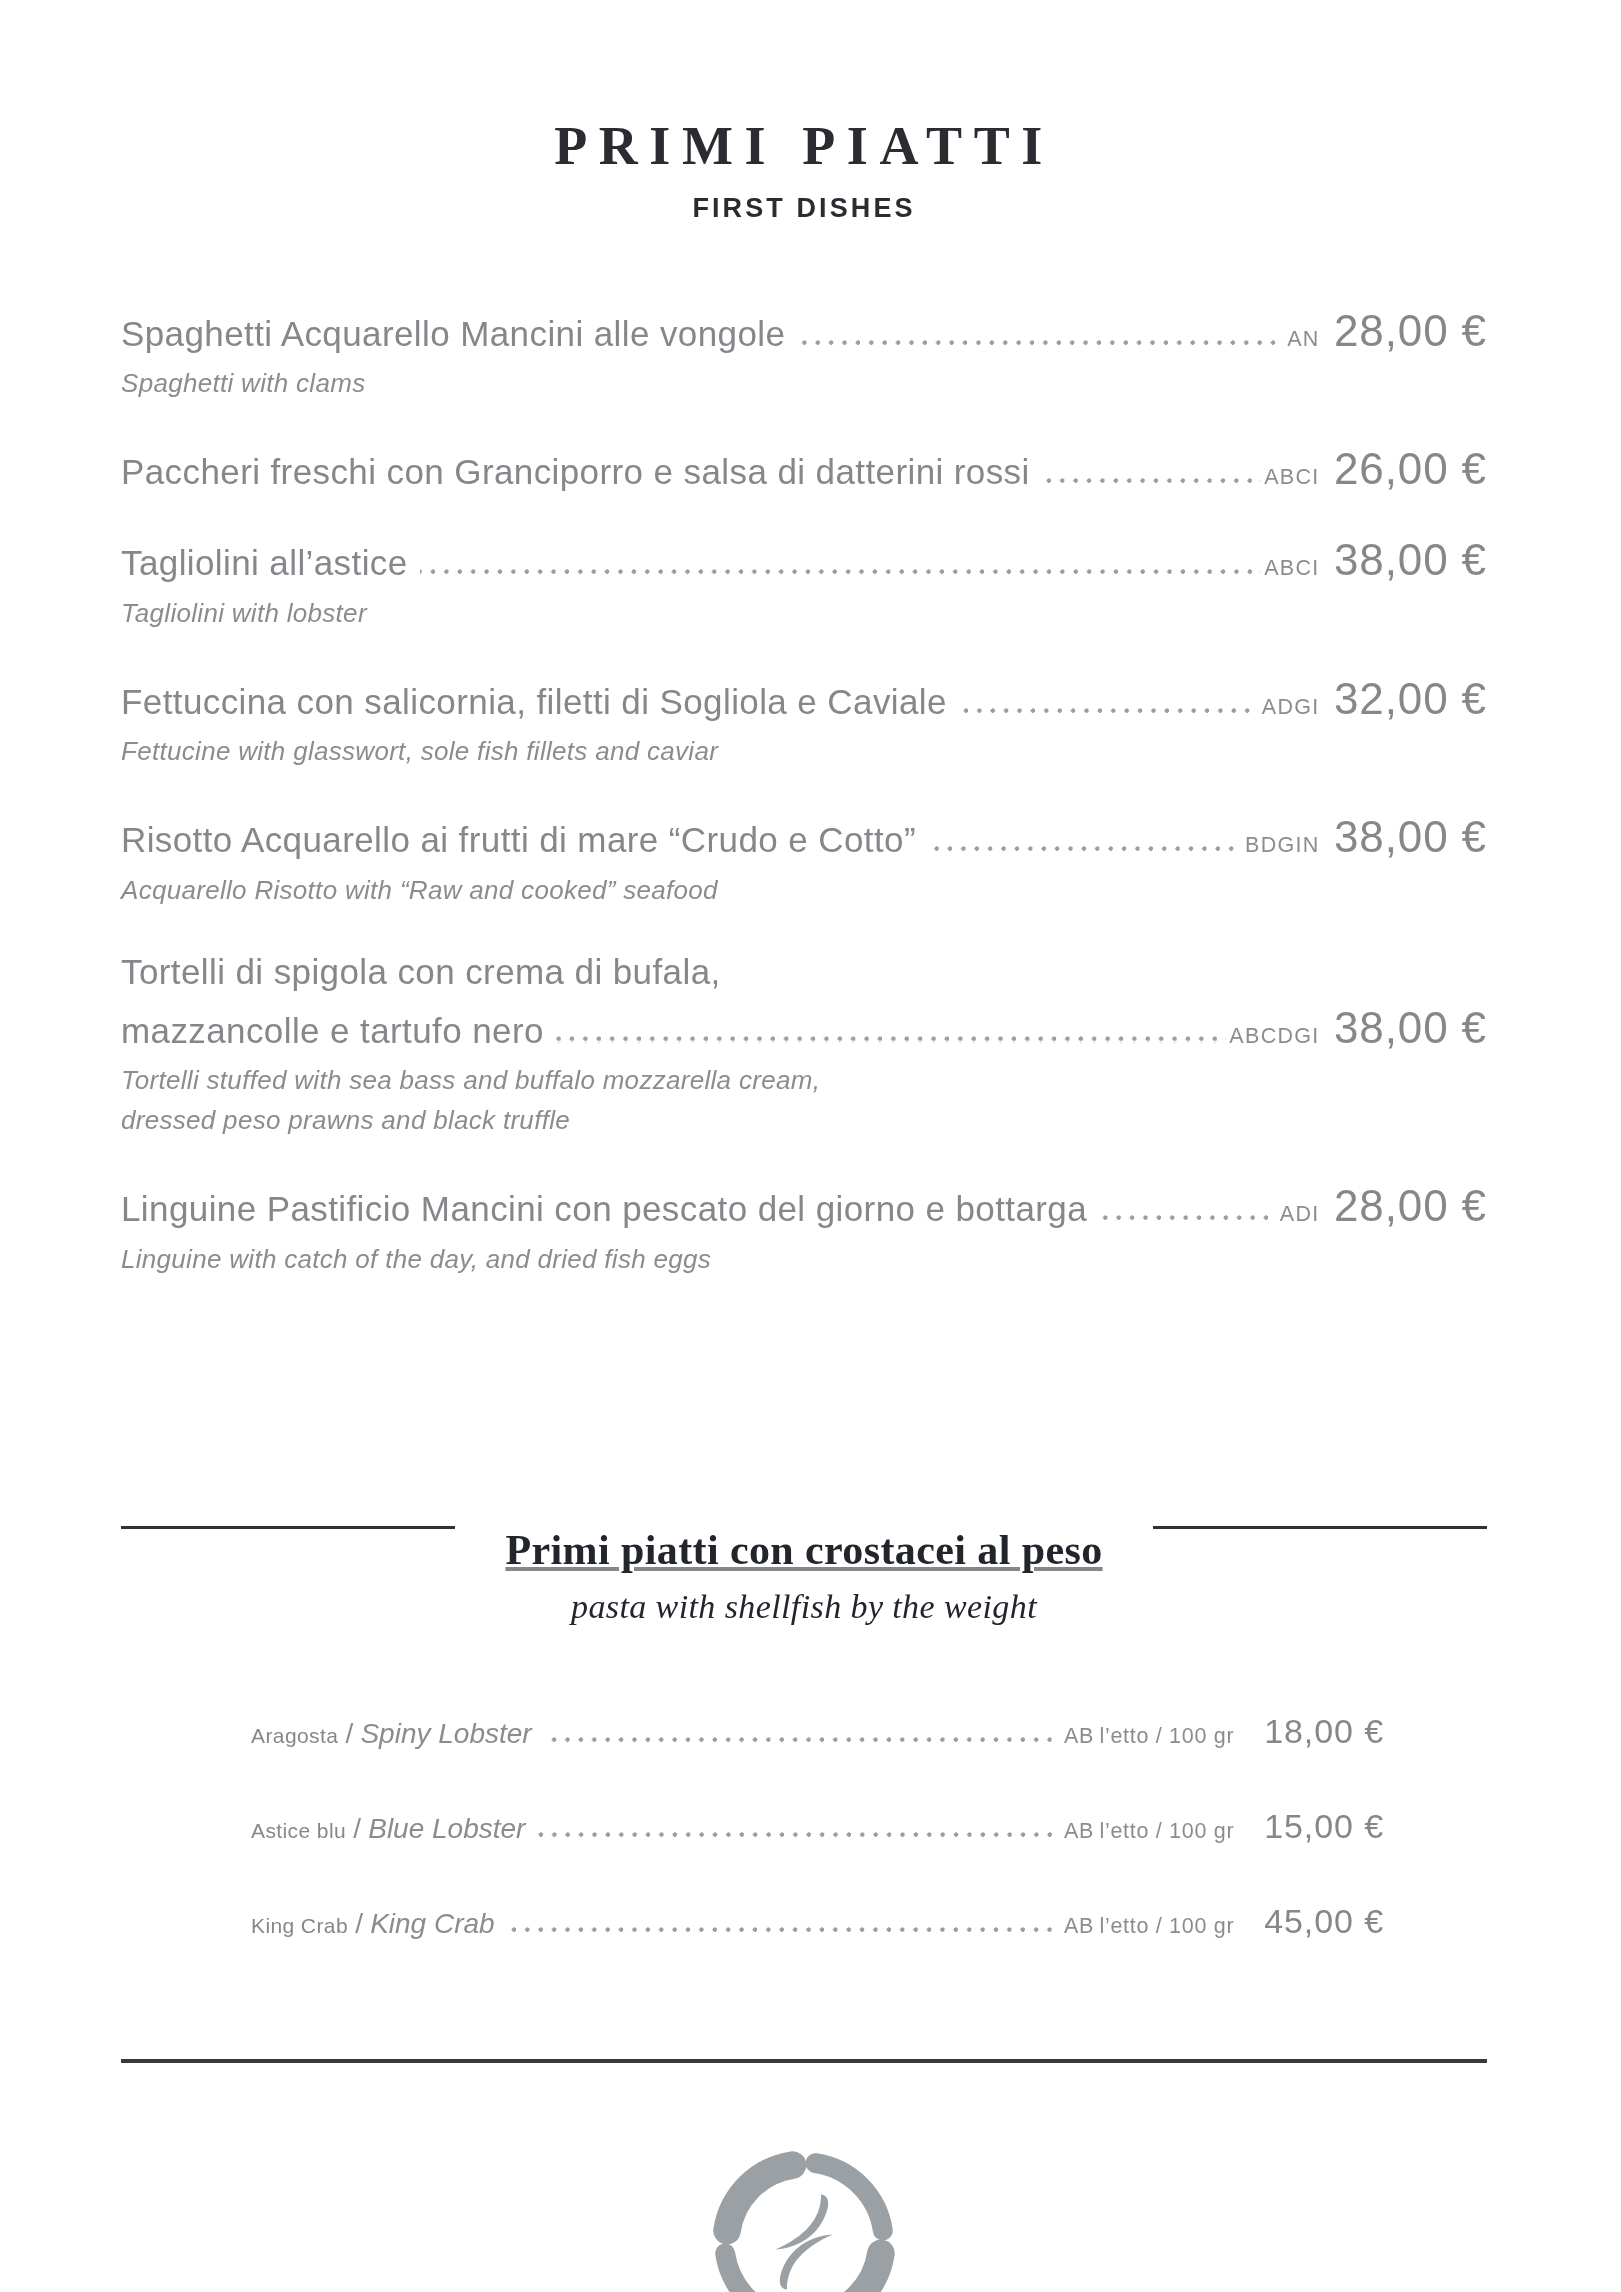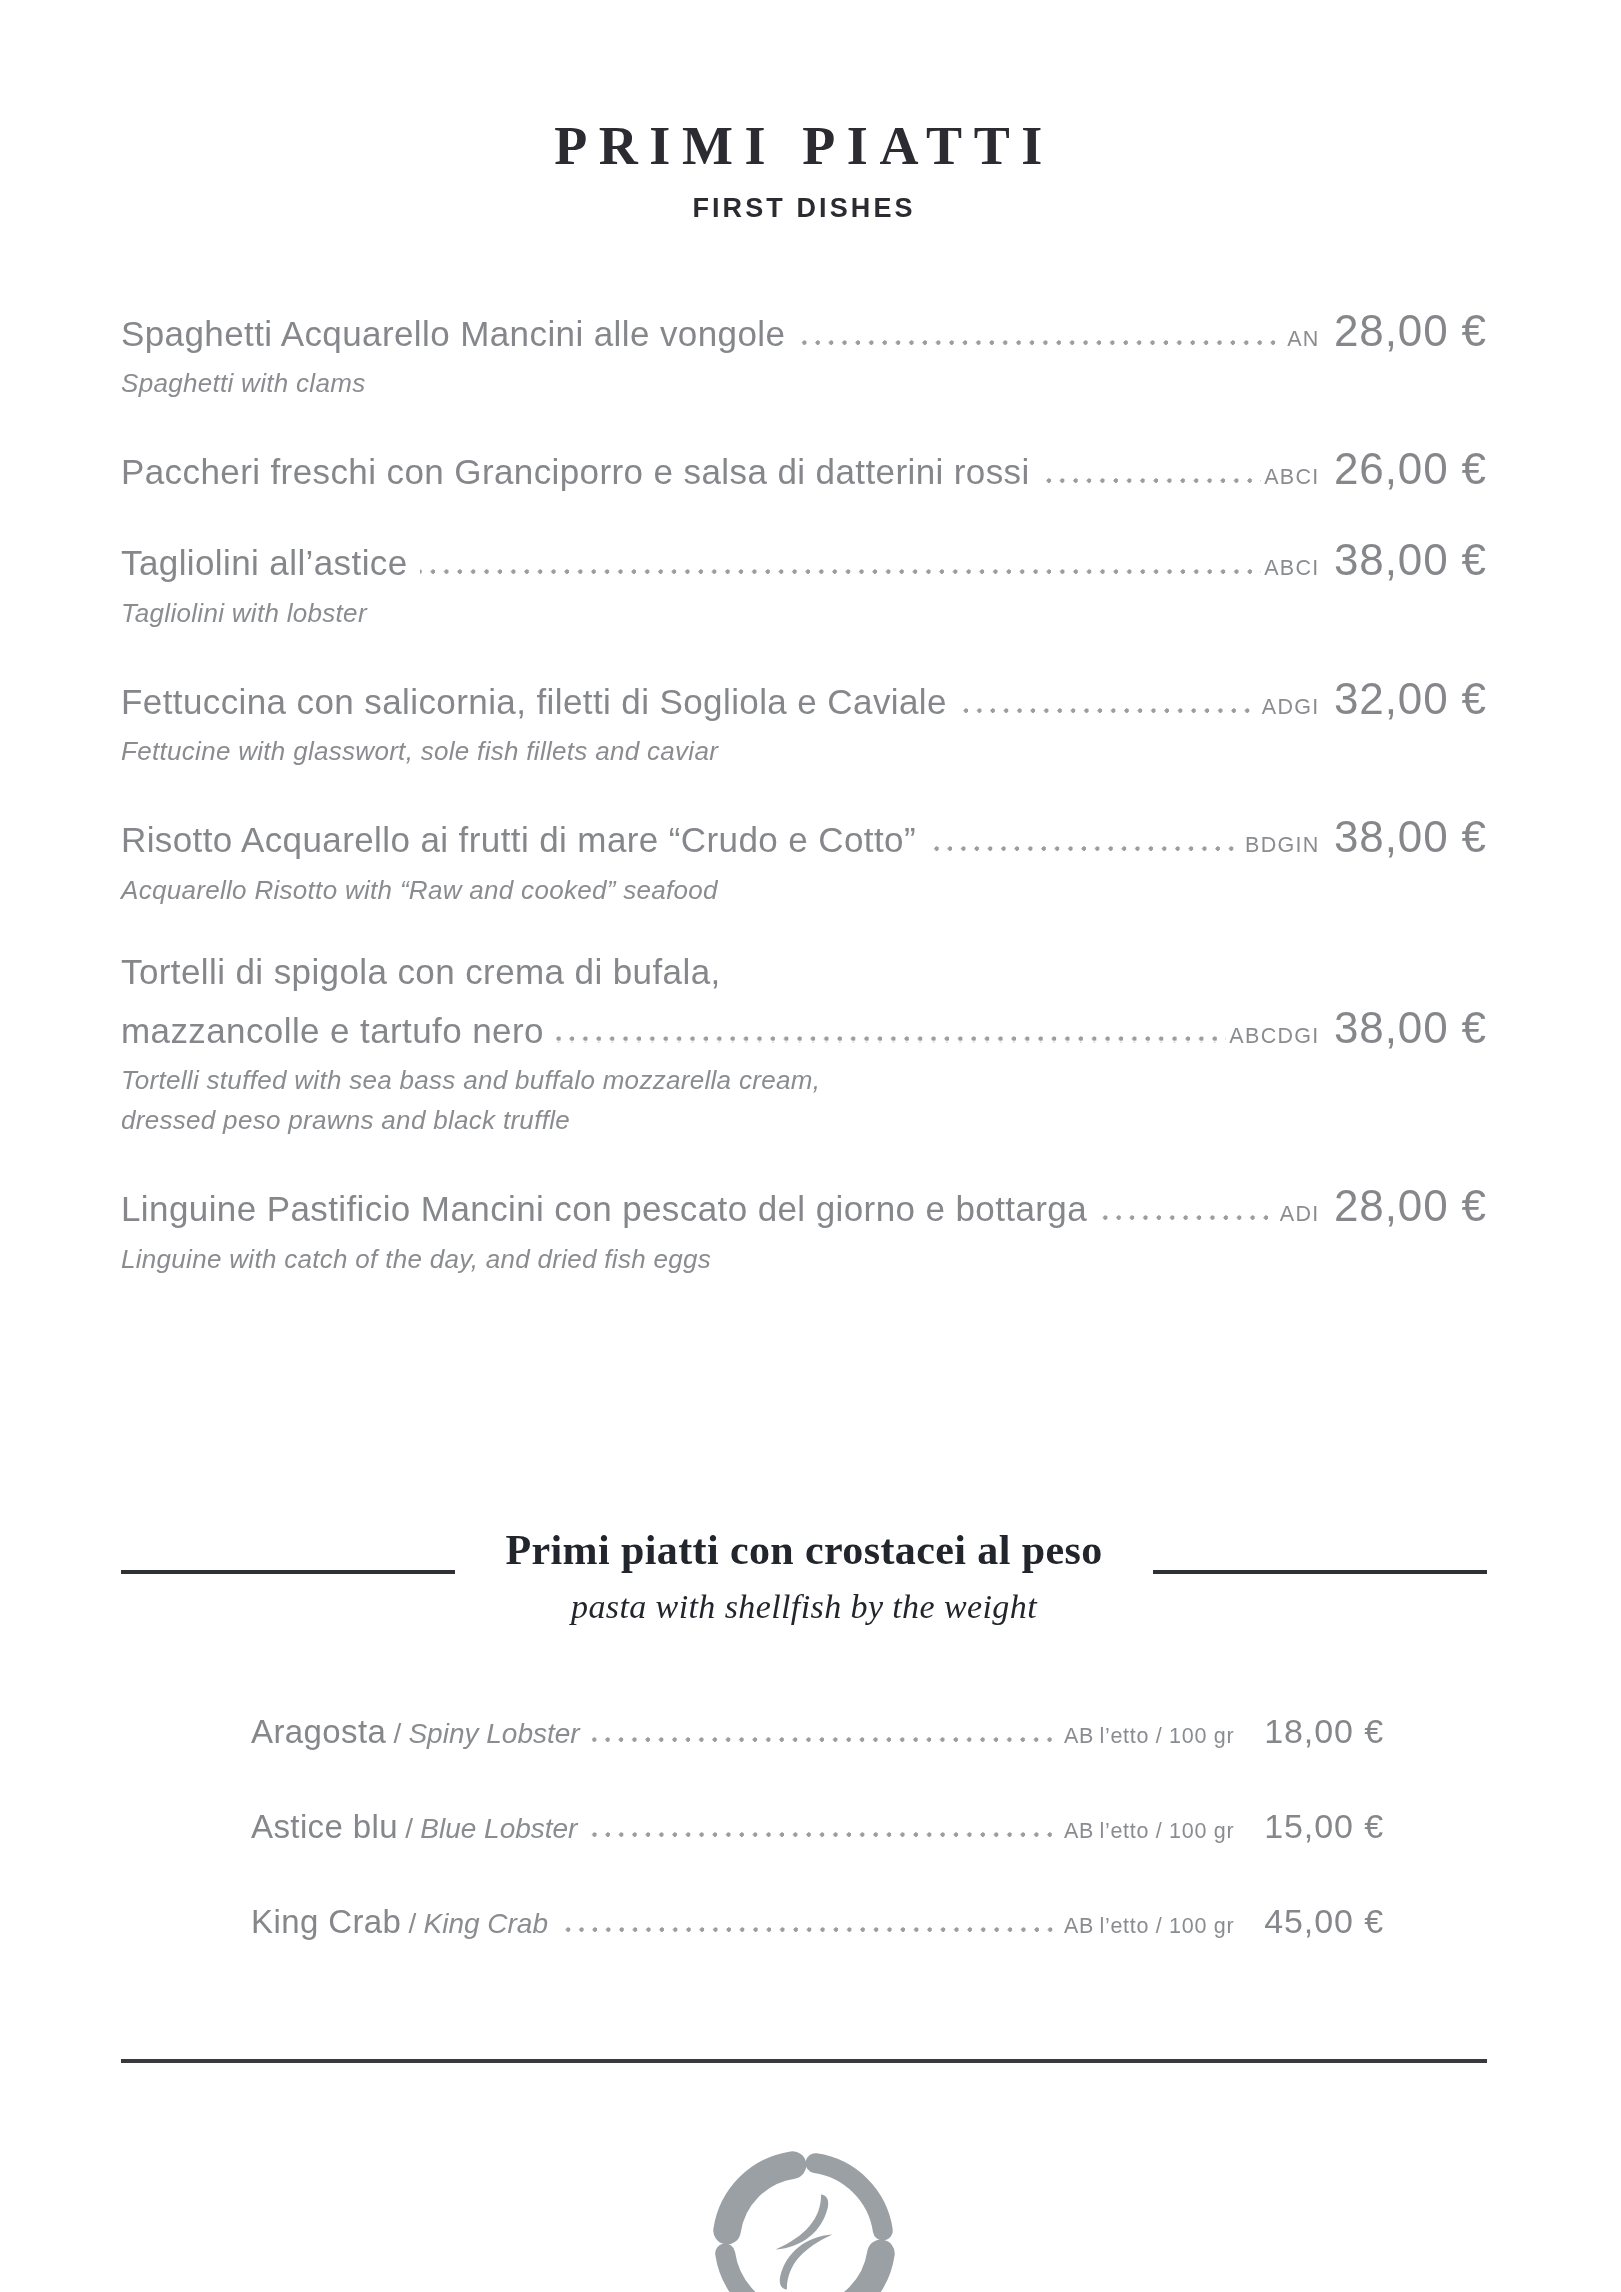--- a/index.html
+++ b/index.html
@@ -73,42 +73,42 @@
     font-size: 26px;
     color: #8a8c90;
     line-height: 1.55;
     margin-top: 7.2px;
     letter-spacing: 0.3px;
   }
   .desc + .desc { margin-top: 0; }
 
   
   .weight-section { margin-top: 247px; }
-  .weight-header { display: flex; align-items: flex-end; gap: 50px; }
+  .weight-header { display: flex; align-items: flex-start; gap: 50px; text-decoration: underline; }
   .rule { flex: 1 1 auto; height: 3.6px; background: #2e3136; }
   .weight-title {
     font-family: "Liberation Serif", serif;
     font-weight: 700;
     font-size: 42px;
     color: #22262c;
     white-space: nowrap;
     letter-spacing: 0.4px;
   }
   .weight-subtitle {
     margin-top: 14.3px;
     text-align: center;
     font-family: "Liberation Serif", serif;
     font-style: italic;
     font-size: 34px;
     color: #22262c;
     letter-spacing: 0.4px;
   }
   .weight-list { margin: 64px 103px 0 130px; }
   .weight-row { display: flex; align-items: baseline; margin-bottom: 34px; }
-  .w-name { font-size: 33px; color: #85878b; letter-spacing: 0.4px; white-space: nowrap; }
+  .w-name { font-size: 21px; color: #85878b; letter-spacing: 0.4px; white-space: nowrap; }
   .w-sep { font-size: 28px; color: #8a8c90; margin: 0 7.2px; }
   .w-alt { font-style: italic; font-size: 28px; color: #8a8c90; white-space: nowrap; margin-top: 28px; }
   .w-small { font-size: 21.5px; color: #8a8c90; letter-spacing: 0.7px; white-space: nowrap; }
   .w-unit { margin-left: 5.4px; margin-right: 30px; }
   .w-price { font-size: 34px; color: #85878b; letter-spacing: 0.9px; white-space: nowrap; }
 
   
   .bottom-rule { height: 3.6px; background: #3a3a3e; margin-top: 118px; }
   .logo-wrap { margin: 84px auto 0; width: 190px; height: 190px; }
   .logo-wrap svg { width: 100%; height: 100%; }

